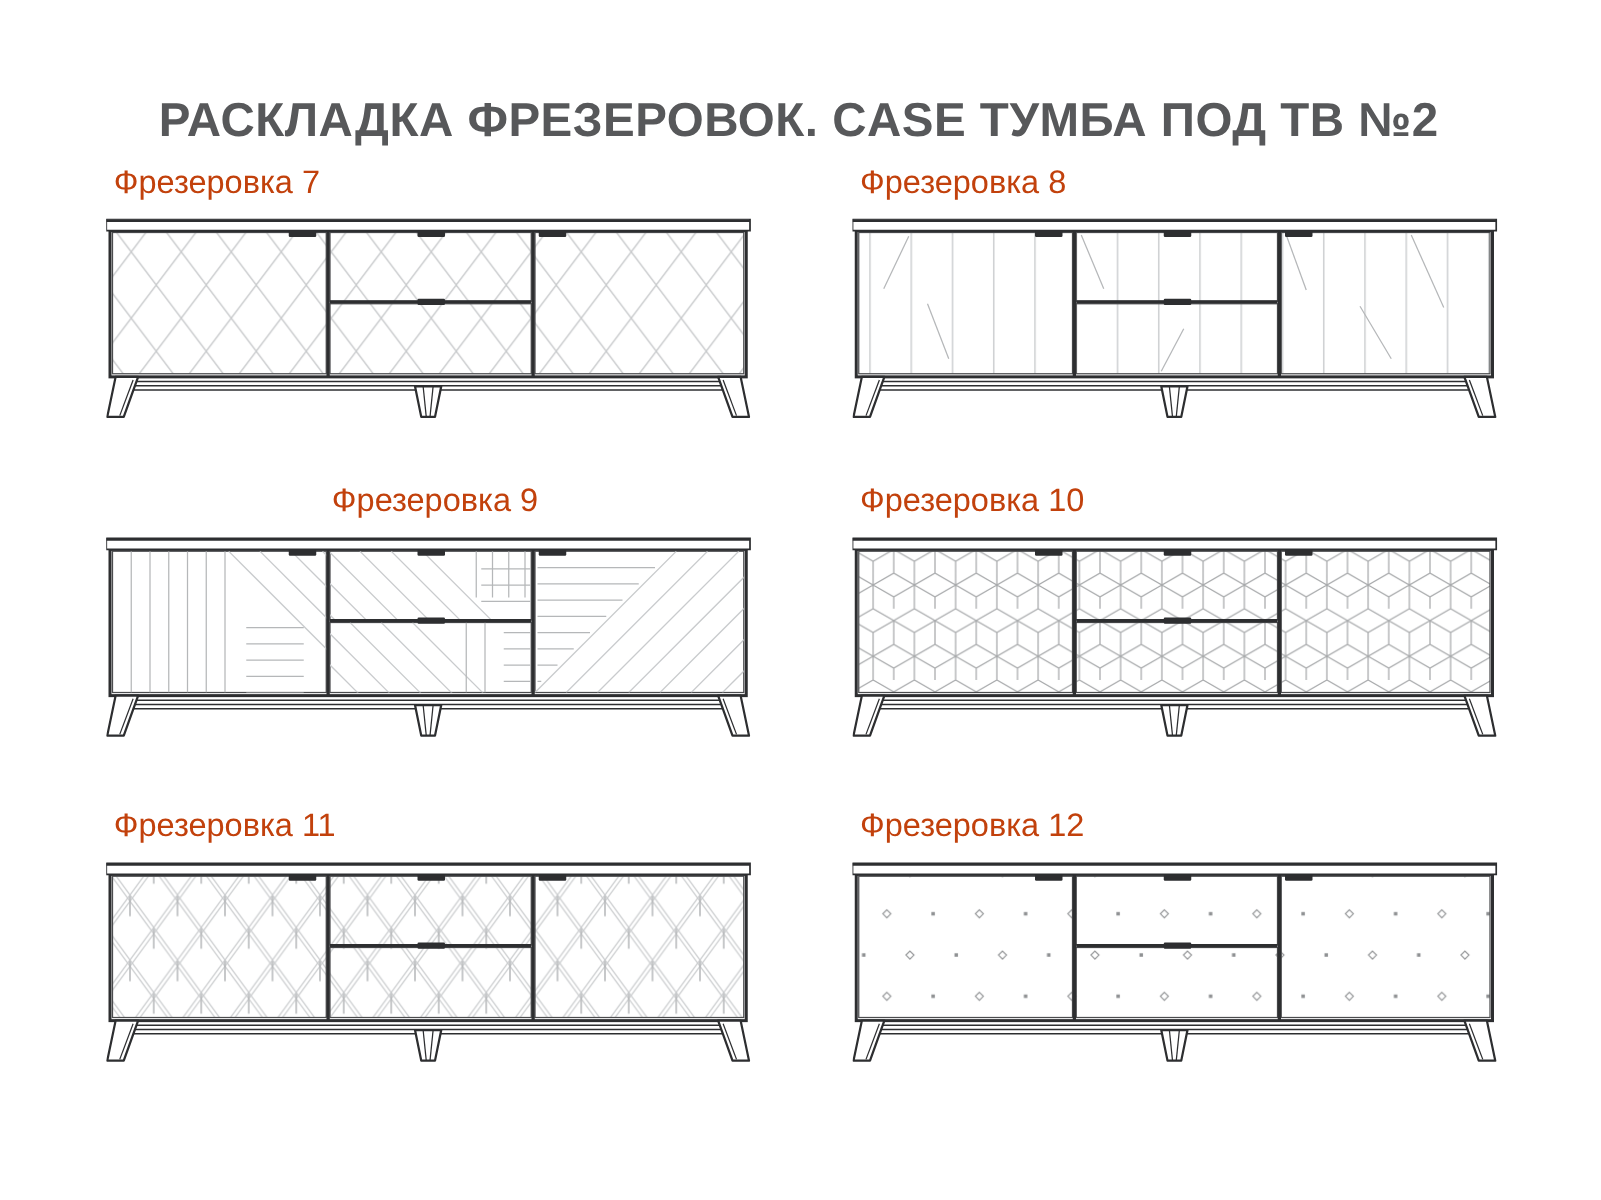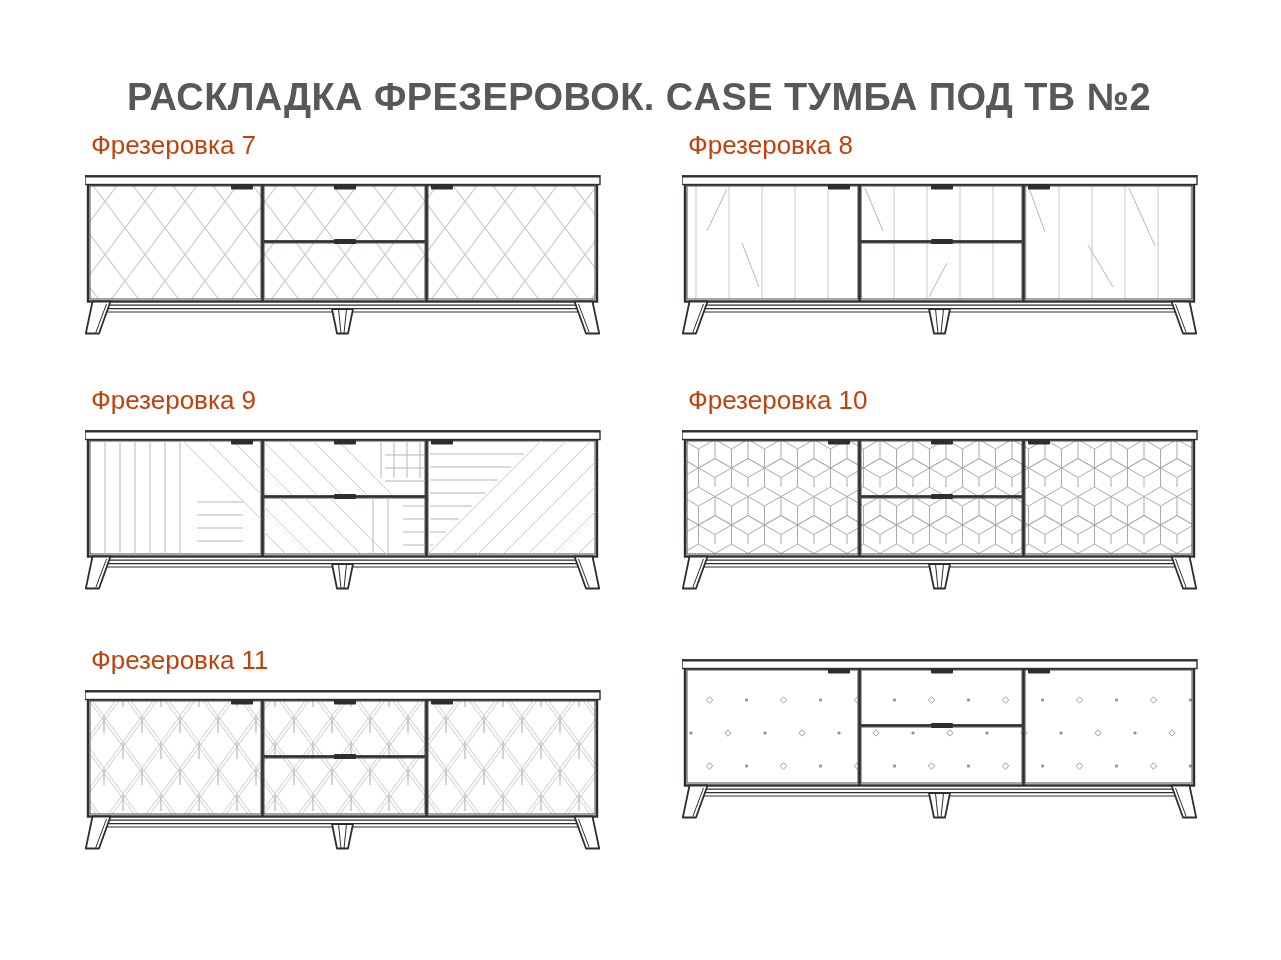--- a/index.html
+++ b/index.html
@@ -98,21 +98,21 @@
           <line x1="493" y1="126.5" x2="493" y2="137" stroke="#2d2e30" stroke-width="1.2"></line>
           <polygon points="7.5,126.5 25.5,126.5 14,158.5 0.8,158.5" fill="#ffffff" stroke="#2d2e30" stroke-width="1.8" stroke-linejoin="round"></polygon>
           <line x1="21.5" y1="129" x2="10.8" y2="157.5" stroke="#2d2e30" stroke-width="1"></line>
           <polygon points="489.5,126.5 507.5,126.5 514.2,158.5 501,158.5" fill="#ffffff" stroke="#2d2e30" stroke-width="1.8" stroke-linejoin="round"></polygon>
           <line x1="493.5" y1="129" x2="504.2" y2="157.5" stroke="#2d2e30" stroke-width="1"></line>
           <polygon points="247,134 268,134 263,158.5 252,158.5" fill="#ffffff" stroke="#2d2e30" stroke-width="1.8" stroke-linejoin="round"></polygon>
           <line x1="253.5" y1="134" x2="256" y2="158.5" stroke="#2d2e30" stroke-width="1"></line>
           <line x1="261.5" y1="134" x2="259" y2="158.5" stroke="#2d2e30" stroke-width="1"></line>
         </svg>
       </div>
-      <div class="card" style="left: 85px; top: 385px;">
+      <div class="card" style="left: 85px; top: 385px; text-align: center;">
         <span class="card-label">Фрезеровка 9</span>
         <svg width="516" height="160" viewBox="0 0 516 160">
           <defs>
             <clipPath id="c9LD2">
               <rect x="5" y="11" width="171" height="113"></rect>
             </clipPath>
             <clipPath id="c9CT2">
               <rect x="179" y="11" width="161" height="55"></rect>
             </clipPath>
             <clipPath id="c9CB2">
@@ -283,20 +283,21 @@
           <polygon points="7.5,126.5 25.5,126.5 14,158.5 0.8,158.5" fill="#ffffff" stroke="#2d2e30" stroke-width="1.8" stroke-linejoin="round"></polygon>
           <line x1="21.5" y1="129" x2="10.8" y2="157.5" stroke="#2d2e30" stroke-width="1"></line>
           <polygon points="489.5,126.5 507.5,126.5 514.2,158.5 501,158.5" fill="#ffffff" stroke="#2d2e30" stroke-width="1.8" stroke-linejoin="round"></polygon>
           <line x1="493.5" y1="129" x2="504.2" y2="157.5" stroke="#2d2e30" stroke-width="1"></line>
           <polygon points="247,134 268,134 263,158.5 252,158.5" fill="#ffffff" stroke="#2d2e30" stroke-width="1.8" stroke-linejoin="round"></polygon>
           <line x1="253.5" y1="134" x2="256" y2="158.5" stroke="#2d2e30" stroke-width="1"></line>
           <line x1="261.5" y1="134" x2="259" y2="158.5" stroke="#2d2e30" stroke-width="1"></line>
         </svg>
       </div>
       <div class="card" style="left: 682px; top: 645px;">
+        <span class="card-label">Фрезеровка 12</span>
         <svg width="516" height="160" viewBox="0 0 516 160">
           <defs>
             <pattern id="pat5" width="74" height="66" patternUnits="userSpaceOnUse">
               <rect x="7.6" y="6.6" width="2.8" height="2.8" fill="#8f9193"></rect>
               <path d="M46,4.8 L49.2,8 L46,11.2 L42.8,8 Z" stroke="#8f9193" stroke-width="0.9" fill="none"></path>
               <path d="M27.5,37.8 L30.7,41 L27.5,44.2 L24.3,41 Z" stroke="#8f9193" stroke-width="0.9" fill="none"></path>
               <rect x="63.1" y="39.6" width="2.8" height="2.8" fill="#8f9193"></rect>
             </pattern>
           </defs>
           <rect x="3" y="9.5" width="509" height="117" fill="#ffffff" stroke="none"></rect>

